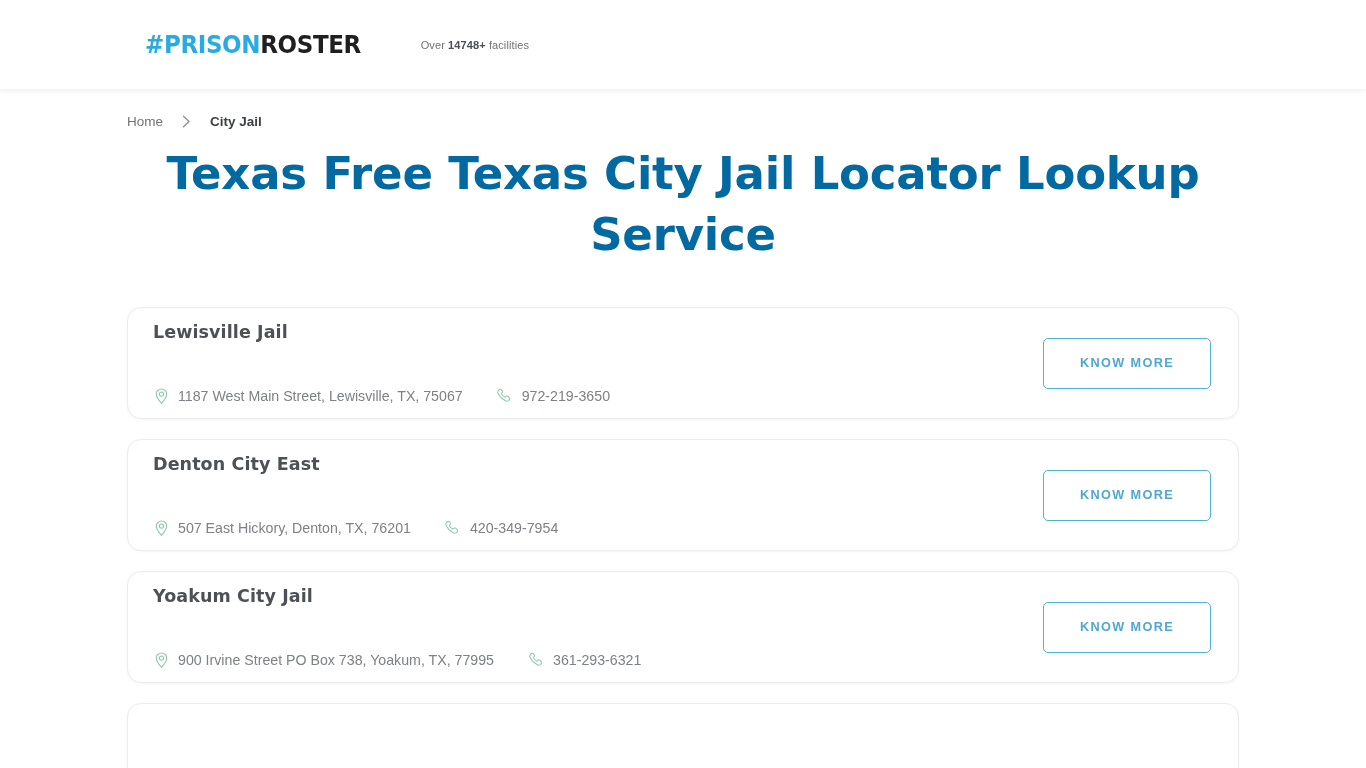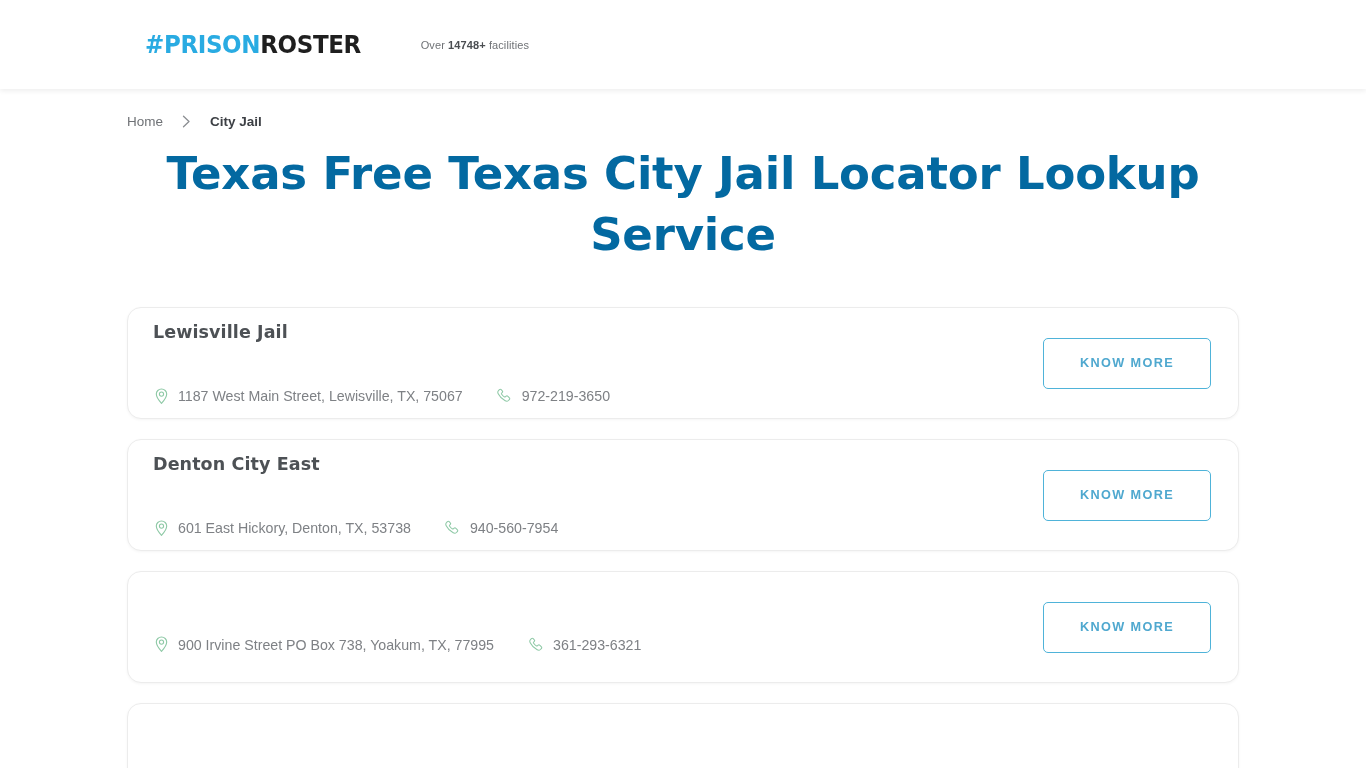--- a/index.html
+++ b/index.html
@@ -246,37 +246,38 @@
         <div class="card-info">
           <div class="facility-name">Denton City East</div>
           <div class="facility-meta">
             <div class="meta-item meta-address">
               <span class="meta-icon">
                 <svg width="15" height="17" viewBox="0 0 15 17" fill="none" xmlns="http://www.w3.org/2000/svg">
                   <path d="M7.5 1C4.6 1 2.3 3.3 2.3 6.1c0 3.7 5.2 9.3 5.2 9.3s5.2-5.6 5.2-9.3C12.7 3.3 10.4 1 7.5 1z" stroke="#8ec9a6" stroke-width="1.1" stroke-linejoin="round"></path>
                   <circle cx="7.5" cy="6.1" r="2.1" stroke="#8ec9a6" stroke-width="1.1"></circle>
                 </svg>
               </span>
-              <span>601 East Hickory, Denton, TX, 53738</span>
+              <span>507 East Hickory, Denton, TX, 76201</span>
             </div>
             <div class="meta-item meta-phone">
               <span class="meta-icon">
                 <svg width="16" height="16" viewBox="0 0 16 16" fill="none" xmlns="http://www.w3.org/2000/svg">
                   <path d="M4.2 1.6c-.5-.5-1.3-.4-1.8.1l-.9.9c-.8.8-.9 2-.3 3.2 1.3 2.6 4.4 5.7 7 7 1.2.6 2.4.5 3.2-.3l.9-.9c.5-.5.6-1.3.1-1.8l-1.7-1.6c-.4-.4-1.1-.4-1.6 0l-.8.7c-.2.2-.5.2-.7.1-1.2-.7-2.4-1.9-3.1-3.1-.1-.2-.1-.5.1-.7l.7-.8c.4-.5.4-1.2 0-1.6L4.2 1.6z" stroke="#8ec9a6" stroke-width="1.05" stroke-linejoin="round"></path>
                 </svg>
               </span>
-              <span>940-560-7954</span>
+              <span>420-349-7954</span>
             </div>
           </div>
         </div>
         <button class="know-more-btn">KNOW MORE</button>
       </div>
 
       <div class="facility-card">
         <div class="card-info">
+          <div class="facility-name">Yoakum City Jail</div>
           <div class="facility-meta">
             <div class="meta-item meta-address">
               <span class="meta-icon">
                 <svg width="15" height="17" viewBox="0 0 15 17" fill="none" xmlns="http://www.w3.org/2000/svg">
                   <path d="M7.5 1C4.6 1 2.3 3.3 2.3 6.1c0 3.7 5.2 9.3 5.2 9.3s5.2-5.6 5.2-9.3C12.7 3.3 10.4 1 7.5 1z" stroke="#8ec9a6" stroke-width="1.1" stroke-linejoin="round"></path>
                   <circle cx="7.5" cy="6.1" r="2.1" stroke="#8ec9a6" stroke-width="1.1"></circle>
                 </svg>
               </span>
               <span>900 Irvine Street PO Box 738, Yoakum, TX, 77995</span>
             </div>

